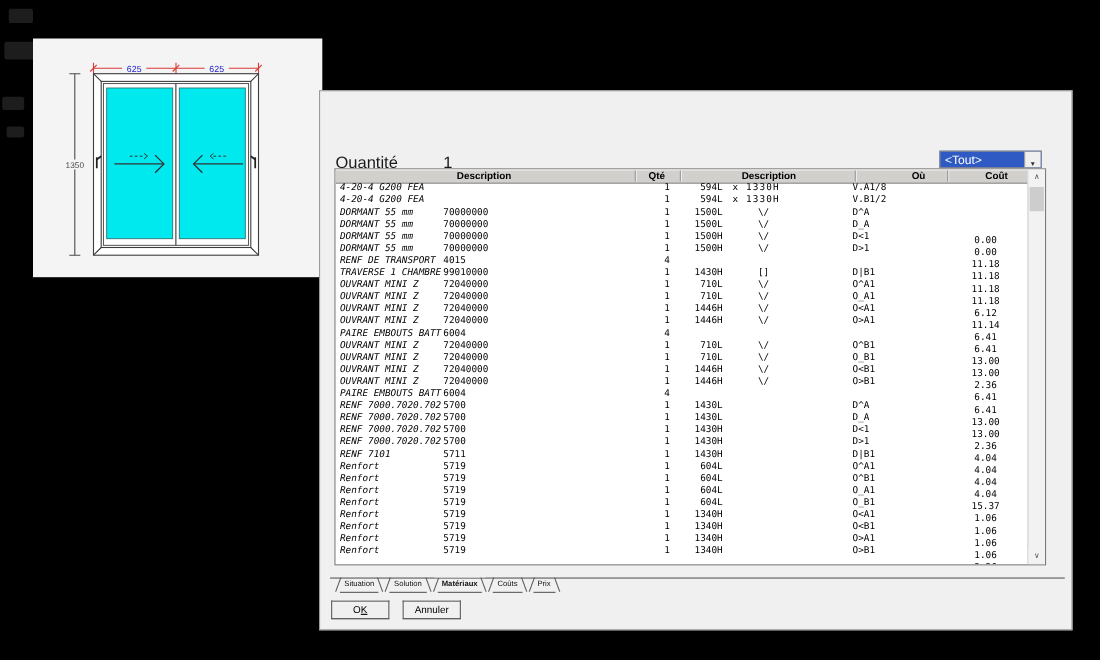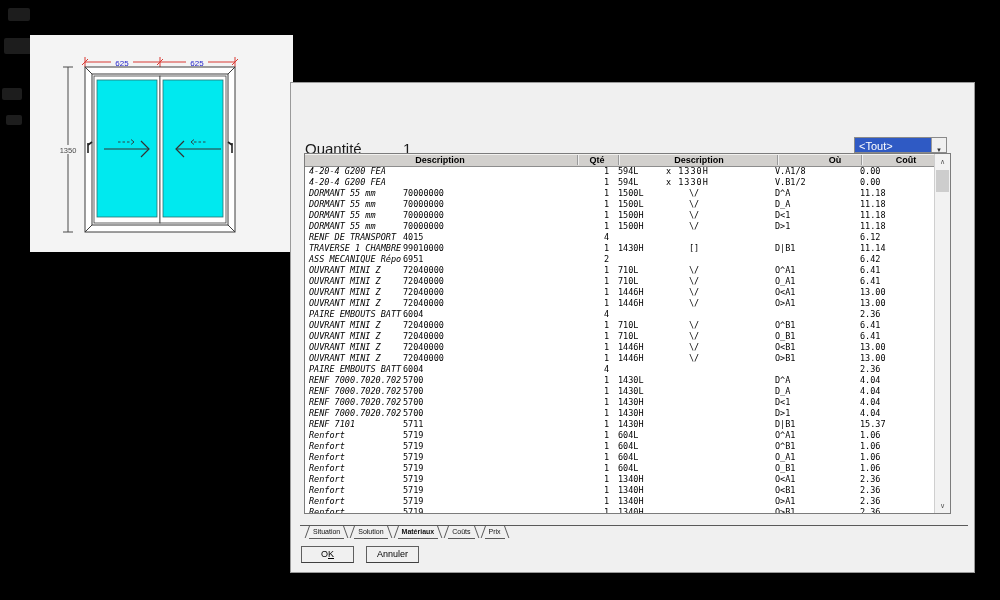--- a/index.html
+++ b/index.html
@@ -36,25 +36,25 @@
          border-bottom:1px solid #8d8d8d;box-shadow:inset 0 1px 0 #f2f1ef;}
   .th{position:absolute;top:0;transform:translateX(-50%);font-size:9px;font-weight:bold;color:#000;line-height:12px;}
   .th-sep{position:absolute;top:1px;bottom:1px;width:1px;background:#9a9a9a;box-shadow:1px 0 0 #eee;}
   .tbody{position:absolute;left:0;top:12px;right:15px;bottom:0;overflow:hidden;
          font-family:"DejaVu Sans Mono",monospace;font-size:8.5px;color:#000;}
   .row{position:relative;height:11px;}
   .row span{position:absolute;top:0;line-height:11px;white-space:pre;}
   .c-desc{left:4px;font-style:italic;}
   .c-code{left:98px;}
   .c-qty{left:272px;width:32px;text-align:right;}
-  .c-dim{left:313px;width:39px;}
+  .c-dim{left:313px;width:39px;text-align:right;}
   .c-dimx{left:361px;letter-spacing:1px;}
   .c-sym{left:384px;}
   .c-where{left:470px;}
-  .c-cost{left:555px;width:72px;text-align:left;}
+  .c-cost{left:555px;width:72px;text-align:center;margin-top:48px;}
 
   
   .vscroll{position:absolute;top:0;right:0;bottom:0;width:15px;background:#f2f2f2;border-left:1px solid #cfcfcf;}
   .sb-btn{position:absolute;left:0;right:0;height:15px;text-align:center;font-size:7px;color:#555;line-height:15px;background:#f2f2f2;}
   .sb-up{top:0;} .sb-down{bottom:0;}
   .sb-thumb{position:absolute;left:1px;right:1px;top:16px;height:22px;background:#cdcdcd;}
 
   
   .tabstrip{position:absolute;left:9px;top:442px;width:668px;height:16px;}
   .tabline{position:absolute;left:0;right:0;top:0;height:1px;background:#5a5a5a;}
@@ -241,30 +241,20 @@
           <span class="c-desc">TRAVERSE 1 CHAMBRE</span>
           <span class="c-code">99010000</span>
           <span class="c-qty">1</span>
           <span class="c-dim">1430H</span>
           <span class="c-dimx"></span>
           <span class="c-sym">[]</span>
           <span class="c-where">D|B1</span>
           <span class="c-cost">11.14</span>
         </div>
         <div class="row">
-          <span class="c-desc">ASS MECANIQUE Répo</span>
-          <span class="c-code">6951</span>
-          <span class="c-qty">2</span>
-          <span class="c-dim"></span>
-          <span class="c-dimx"></span>
-          <span class="c-sym"></span>
-          <span class="c-where"></span>
-          <span class="c-cost">6.42</span>
-        </div>
-        <div class="row">
           <span class="c-desc">OUVRANT MINI Z</span>
           <span class="c-code">72040000</span>
           <span class="c-qty">1</span>
           <span class="c-dim">710L</span>
           <span class="c-dimx"></span>
           <span class="c-sym">\/</span>
           <span class="c-where">O^A1</span>
           <span class="c-cost">6.41</span>
         </div>
         <div class="row">

